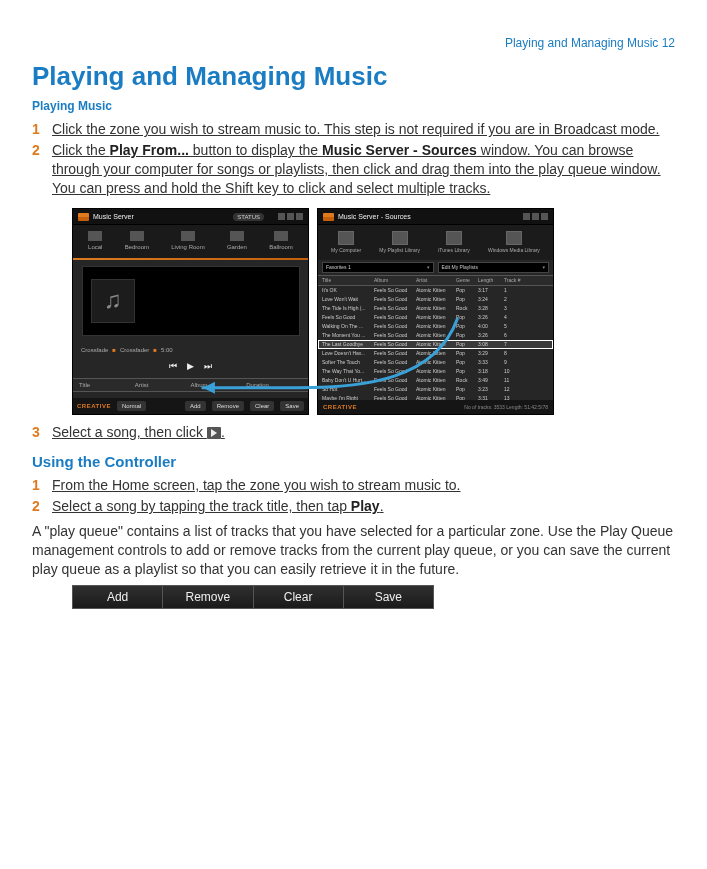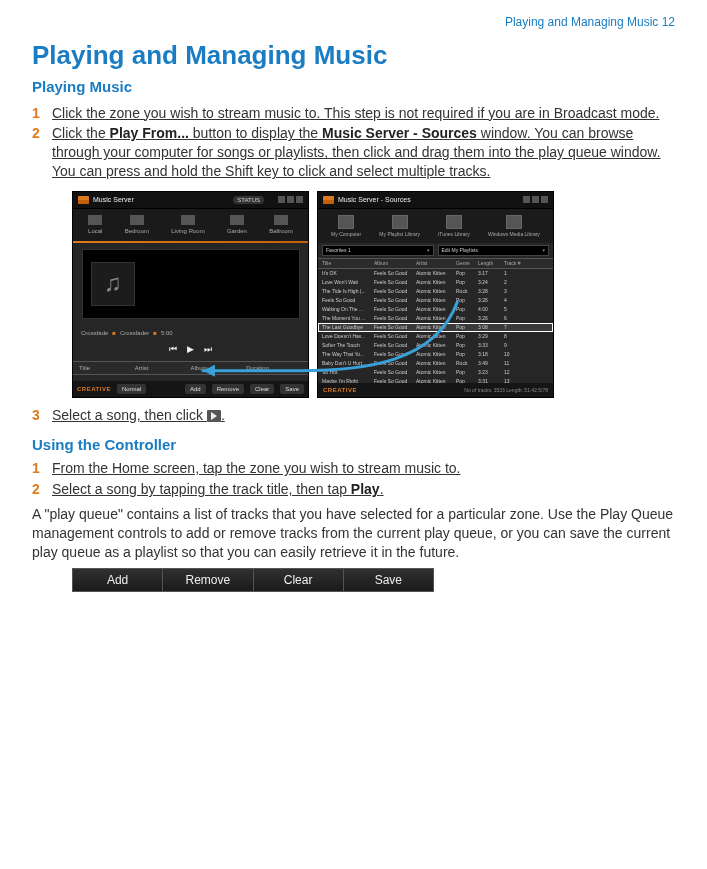--- a/index.html
+++ b/index.html
@@ -14,30 +14,31 @@
   }
   .page {
     padding: 14px 32px 30px 32px;
   }
   .header-right {
     text-align: right;
     color: #1a7cc2;
     font-size: 12px;
     margin-bottom: 8px;
     font-weight: 500;
+    margin-top: 21px;
   }
   h1 {
     color: #1a7cc2;
     font-size: 26px;
     font-weight: 700;
     margin: 0 0 4px 0;
   }
   h2 {
     color: #1a7cc2;
-    font-size: 15px;
+    font-size: 12px;
     font-weight: 700;
     margin: 4px 0 6px 0;
   }
   h3 {
     color: #1a7cc2;
     font-size: 15px;
     font-weight: 700;
     margin: 10px 0 4px 0;
   }
   .highlight {

